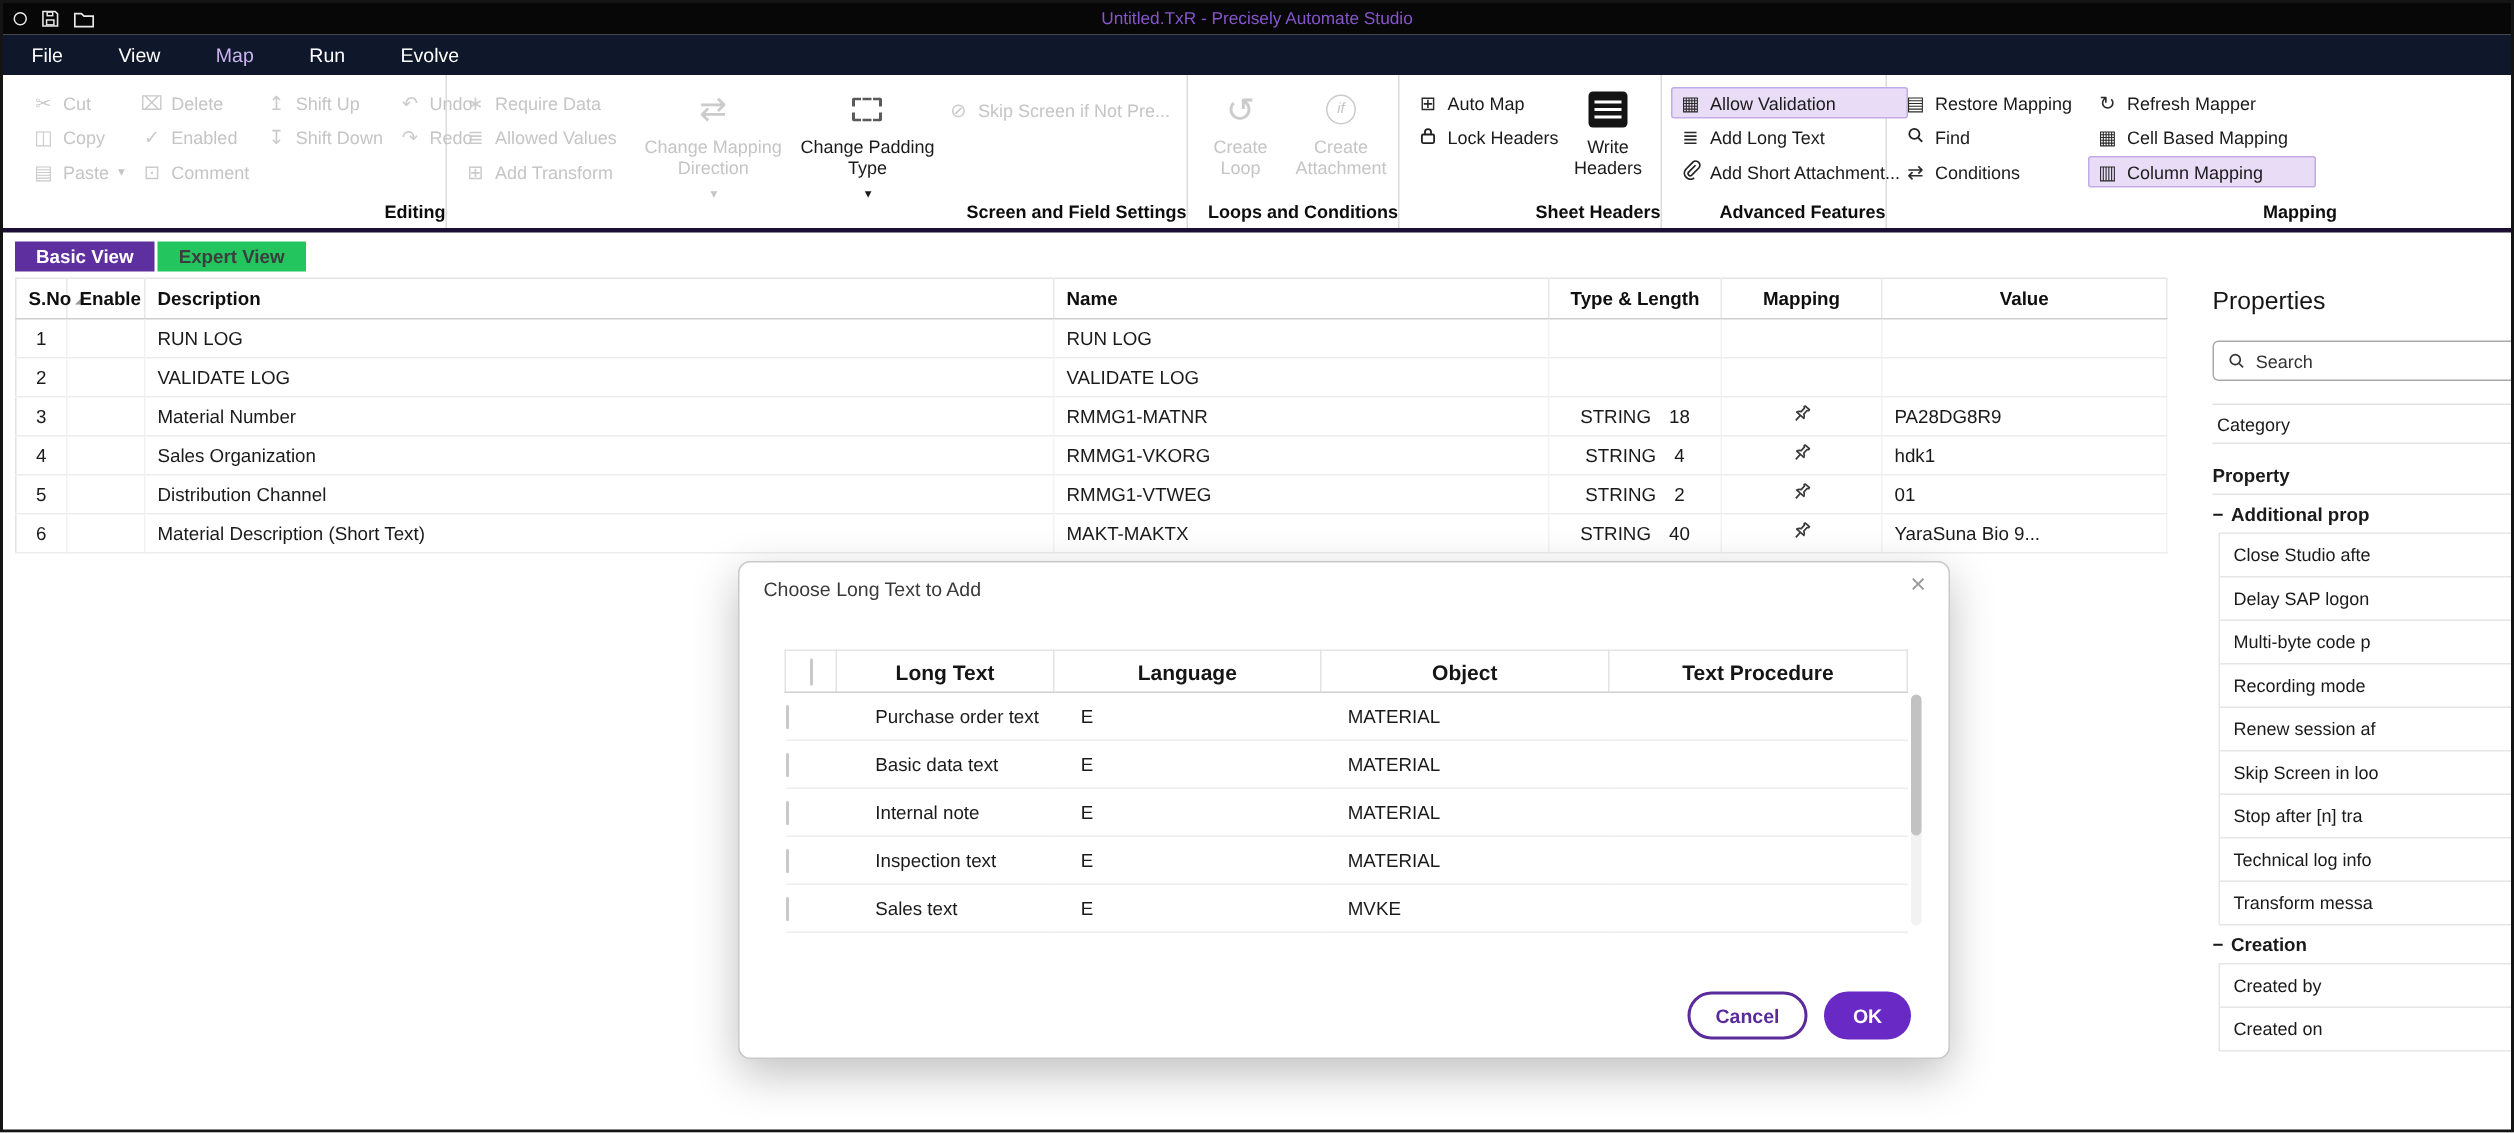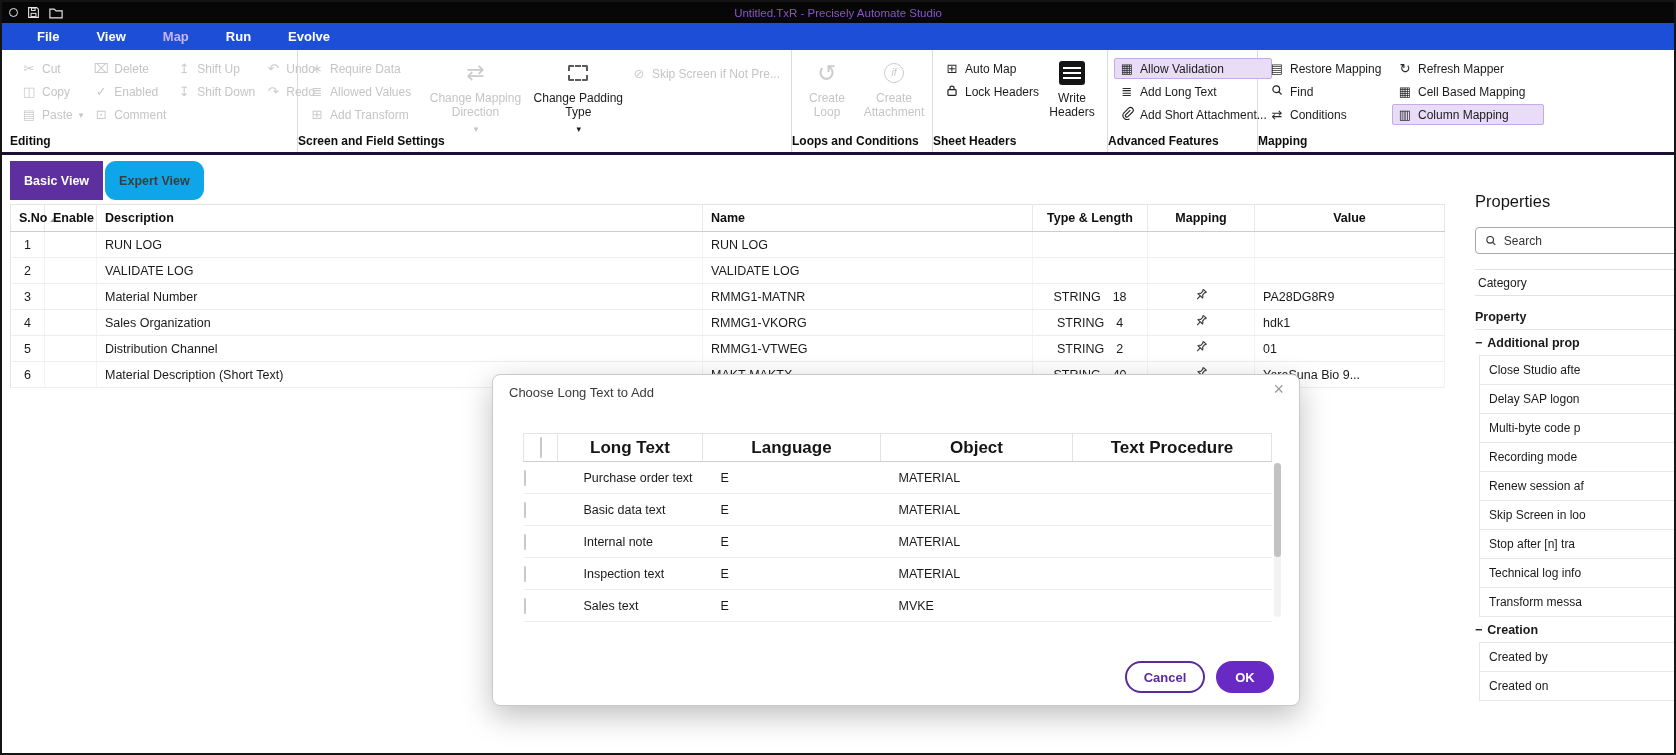--- a/index.html
+++ b/index.html
@@ -6,28 +6,28 @@
   html,body { background:#e8e8e8; }
   body { font-family:"Liberation Sans","DejaVu Sans",sans-serif; }
   .window { position:relative; width:1676px; height:755px; border:2px solid #141414; background:#fff; overflow:hidden; }
 
   
   .titlebar { height:21px; background:#070707; display:flex; align-items:center; gap:9px; padding:0 7px; position:relative; }
   .title-text { position:absolute; left:0; right:0; text-align:center; color:#8655cc; font-size:11.5px; }
   .qat-dot { width:9px; height:9px; border:1.5px solid #e8e8e8; border-radius:50%; }
 
   
-  .menubar { height:27px; background:#1d4ed8; display:flex; align-items:center; padding-left:20px;font-weight:bold; }
+  .menubar { height:27px; background:#0f172a; display:flex; align-items:center; padding-left:4px; }
   .menu-item { color:#ffffff; font-size:13px; padding:4px 15px; margin-right:7px; white-space:nowrap; }
   .menu-item.active { color:#c9b4f0; }
 
   
   .ribbon { height:102px; display:flex; align-items:stretch; padding-left:8px; background:#fff; }
   .rg { position:relative; border-right:1px solid #dcdcdc; padding:8px 6px 22px 6px; display:flex; align-items:flex-start; }
-  .rg-label { position:absolute; left:0; right:0; bottom:4px; text-align:left; font-weight:bold; font-size:12px; color:#0d0d0d; white-space:nowrap; }
+  .rg-label { position:absolute; left:0; right:0; bottom:4px; text-align:right; font-weight:bold; font-size:12px; color:#0d0d0d; white-space:nowrap; }
   .rcol { display:flex; flex-direction:column; gap:2px; }
   .ri { display:flex; align-items:center; gap:5px; font-size:12px; height:21px; padding:0 4px; white-space:nowrap; color:#1b1b1b; border:1px solid transparent; border-radius:2px; }
   .ri .ic { width:16px; text-align:center; font-size:13px; color:#2a2a2a; flex:none; }
   .ri.dis { color:#c5c5c5; }
   .ri.dis .ic, .ri.dis svg * { color:#cbcbcb; stroke:#cbcbcb; }
   .ri.hl { background:#e8dcf7; border-color:#c3abe6; }
   .caret { font-size:9px; margin-left:1px; }
   .bigbtn { display:flex; flex-direction:column; align-items:center; text-align:center; font-size:12px; line-height:1.18; gap:5px; padding-top:2px; color:#1b1b1b; }
   .bigbtn.dis { color:#c5c5c5; }
   .bigbtn .bic { height:26px; display:flex; align-items:center; justify-content:center; font-size:22px; color:#3a3a3a; }
@@ -35,23 +35,23 @@
   .dash-ic { width:20px; height:16px; border:2px dashed #5a5a5a; border-radius:2px; }
   .loop-ic { position:relative; font-size:23px; line-height:1; }
   .cond-ic { width:20px; height:20px; border:1.5px solid #cbcbcb; border-radius:50%; color:#c5c5c5; font-size:10px; font-style:italic; display:flex; align-items:center; justify-content:center; }
   .cond-ic::after { content:"if"; }
   .wh-ic { width:26px; height:24px; background:#141414; border-radius:3px; display:flex; flex-direction:column; justify-content:center; gap:3px; padding:0 4px; }
   .wh-ic i { height:2px; background:#fff; }
   .ribbon-sep { height:3px; background:#1c0f33; }
 
   
   .viewtabs { display:flex; margin:6px 0 0 8px; gap:2px; }
-  .vtab { height:39px; display:flex; align-items:center; padding:0 14px; font-size:12.5px; font-weight:bold; }
+  .vtab { height:20px; display:flex; align-items:center; padding:0 14px; font-size:12.5px; font-weight:bold; }
   .vtab.active { background:#5e2f9e; color:#fff; }
-  .vtab.inactive { background:#0ea5e9; color:#3d3d3d;border-radius:11px; }
+  .vtab.inactive { background:#22c55e; color:#3d3d3d; }
 
   
   .grid-wrap { margin:4px 0 0 8px; }
   table.grid { border-collapse:collapse; table-layout:fixed; width:1434px; border:1px solid #e3e3e3; }
   .grid th { height:27px; font-size:12.5px; font-weight:bold; color:#0f0f0f; border-bottom:1px solid #cdcdcd; border-right:1px solid #e8e8e8; padding:0 8px; text-align:left; white-space:nowrap; }
   .grid th.c, .grid td.c { text-align:center; }
   .grid td { height:26px; font-size:12.5px; color:#1a1a1a; border-bottom:1px solid #ededed; border-right:1px solid #f3f3f3; padding:0 8px; overflow:hidden; white-space:nowrap; }
   .grid td.pz { padding:0; }
   .sort-ind { display:inline-block; width:0; height:0; border-left:6px solid transparent; border-bottom:6px solid #9a9a9a; margin-left:3px; }
   .cb { width:15px; height:15px; border-radius:2px; margin:0 auto; position:relative; }
@@ -72,21 +72,21 @@
   .pprop { width:234px; font-weight:bold; font-size:12.5px; height:25px; display:flex; align-items:center; border-bottom:1px solid #e4e4e4; }
   .pgroup { font-weight:bold; font-size:12.5px; height:26px; display:flex; align-items:center; gap:5px; }
   .pitem { width:240px; height:30px; display:flex; align-items:center; padding:0 9px; border:1px solid #e6e6e6; margin-top:-1px; margin-left:4px; font-size:12px; white-space:nowrap; background:#fff; }
 
   
   .dialog { position:absolute; left:490px; top:372px; width:808px; height:332px; background:#fff; border:1px solid #c9c9c9; border-radius:8px; box-shadow:0 10px 30px rgba(0,0,0,0.25); }
   .dlg-title { position:absolute; left:16px; top:10px; font-size:13px; color:#3a3a3a; }
   .dlg-close { position:absolute; right:15px; top:5px; font-size:18px; color:#9a9a9a; line-height:1; }
   .dlg-table-wrap { position:absolute; left:30px; top:58px; width:748px; }
   table.dtable { border-collapse:collapse; table-layout:fixed; width:748px; }
-  .dtable th { height:28px; font-size:17px; font-weight:bold; color:#151515; text-align:center; border:1px solid #e4e4e4; border-bottom:1px solid #cfcfcf; }
+  .dtable th { height:28px; font-size:14px; font-weight:bold; color:#151515; text-align:center; border:1px solid #e4e4e4; border-bottom:1px solid #cfcfcf; }
   .dtable td { height:32px; font-size:12.5px; color:#1a1a1a; border-bottom:1px solid #ededed; text-align:left; padding-left:18px; }
   .dtable td.lt { padding-left:26px; }
   .dtable td.cbcell, .dtable th.cbcell { padding:0; }
   .dscroll { position:absolute; right:-10px; top:30px; width:7px; height:154px; background:#f2f2f2; border-radius:4px; }
   .dscroll .thumb { width:7px; height:94px; background:#c2c2c2; border-radius:4px; }
   .btn-cancel { position:absolute; right:94px; bottom:12px; width:80px; height:32px; border-radius:16px; border:2px solid #5b2a9b; color:#5b2a9b; background:#fff; font-weight:bold; font-size:13px; font-family:inherit; }
   .btn-ok { position:absolute; right:25px; bottom:12px; width:58px; height:32px; border-radius:16px; border:none; background:#6929c4; color:#fff; font-weight:bold; font-size:13px; font-family:inherit; }
 </style>
 </head>
 <body>

